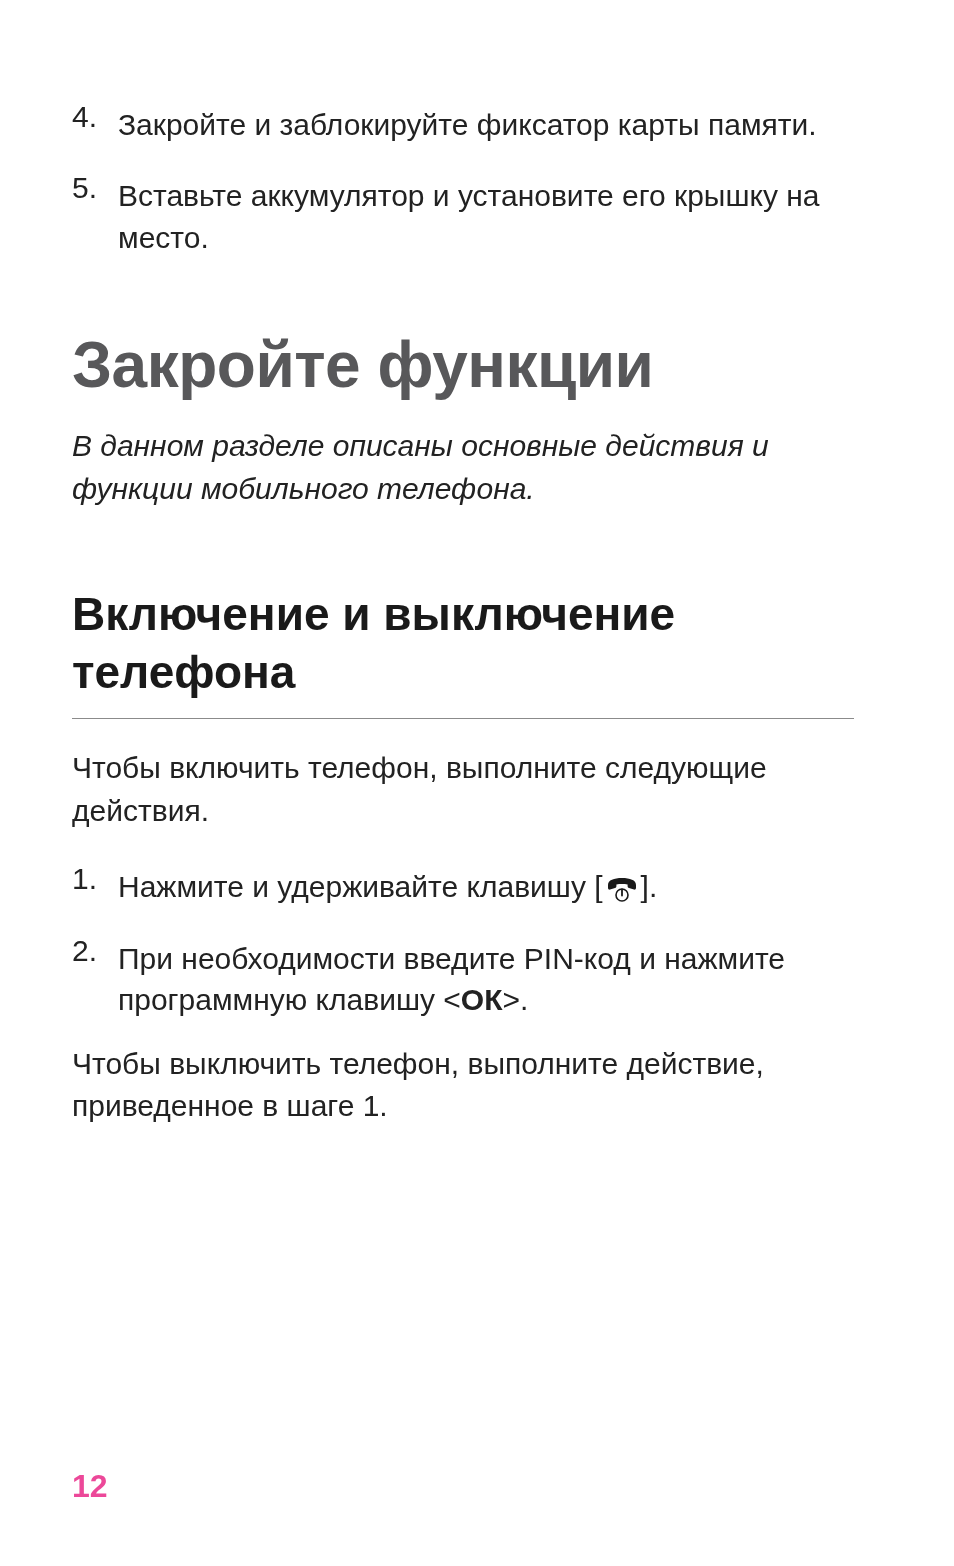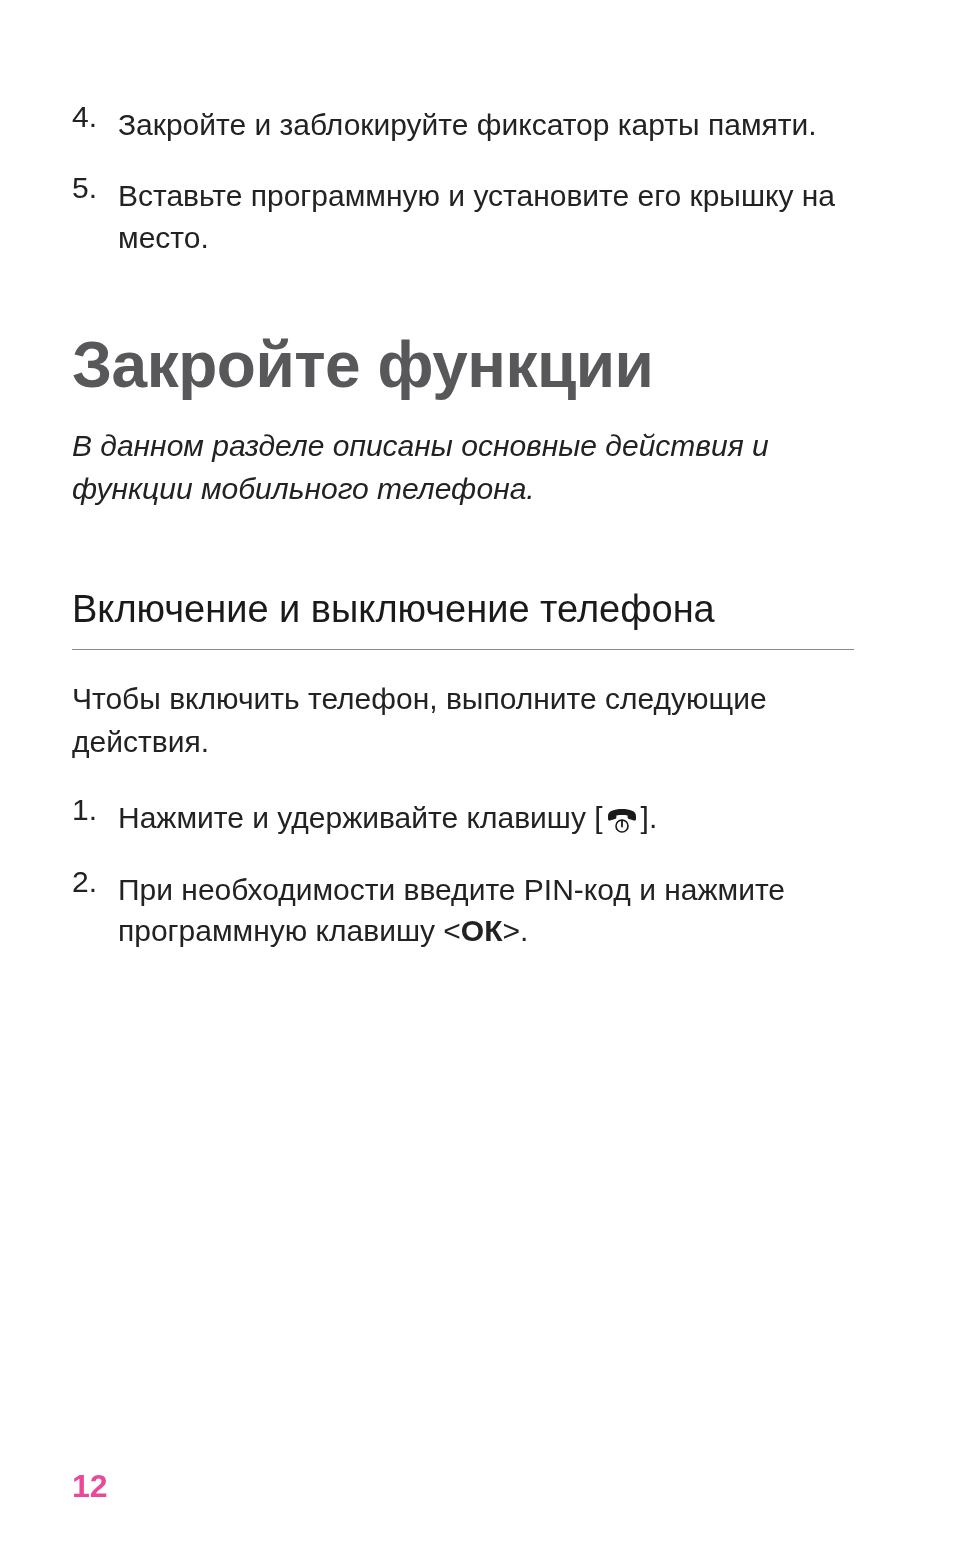--- a/index.html
+++ b/index.html
@@ -53,22 +53,22 @@
   }
   p.intro {
     font-size: 30px;
     line-height: 1.42;
     color: #222222;
     margin: 0 0 0 0;
     max-width: 780px;
     font-style: italic;
   }
   h2.sub-title {
-    font-size: 38px;
-    font-weight: normal;
+    font-size: 46px;
+    font-weight: bold;
     color: #1a1a1a;
     margin: 74px 0 0 0;
     line-height: 1.28;
   }
   .rule {
     border: none;
     border-top: 1px solid #8b8b8b;
     margin: 16px 0 28px 0;
     width: 782px;
   }
@@ -105,21 +105,21 @@
 
 <div class="page">
 
   <div class="top-list">
     <div class="num-item">
       <span class="num">4.</span>
       <span class="txt">Закройте и заблокируйте фиксатор карты памяти.</span>
     </div>
     <div class="num-item">
       <span class="num">5.</span>
-      <span class="txt">Вставьте программную и установите его крышку на место.</span>
+      <span class="txt">Вставьте аккумулятор и установите его крышку на место.</span>
     </div>
   </div>
 
   <h1 class="section-title">Закройте функции</h1>
 
   <p class="intro">В данном разделе описаны основные действия и функции мобильного телефона.</p>
 
   <h2 class="sub-title">Включение и выключение телефона</h2>
   <hr class="rule">
 
@@ -136,16 +136,17 @@
             </svg></span><span>].</span></span>
     </div>
 
     <div class="num-item">
       <span class="num">2.</span>
       <span class="txt"><span>При необходимости введите PIN-код и нажмите программную клавишу &lt;</span><b class="bold-inline">ОК</b><span>&gt;.</span></span>
     </div>
 
   </div>
 
+  <p class="body-text">Чтобы выключить телефон, выполните действие, приведенное в шаге 1.</p>
 
   <div class="page-number">12</div>
 
 </div>
 
 </body></html>

